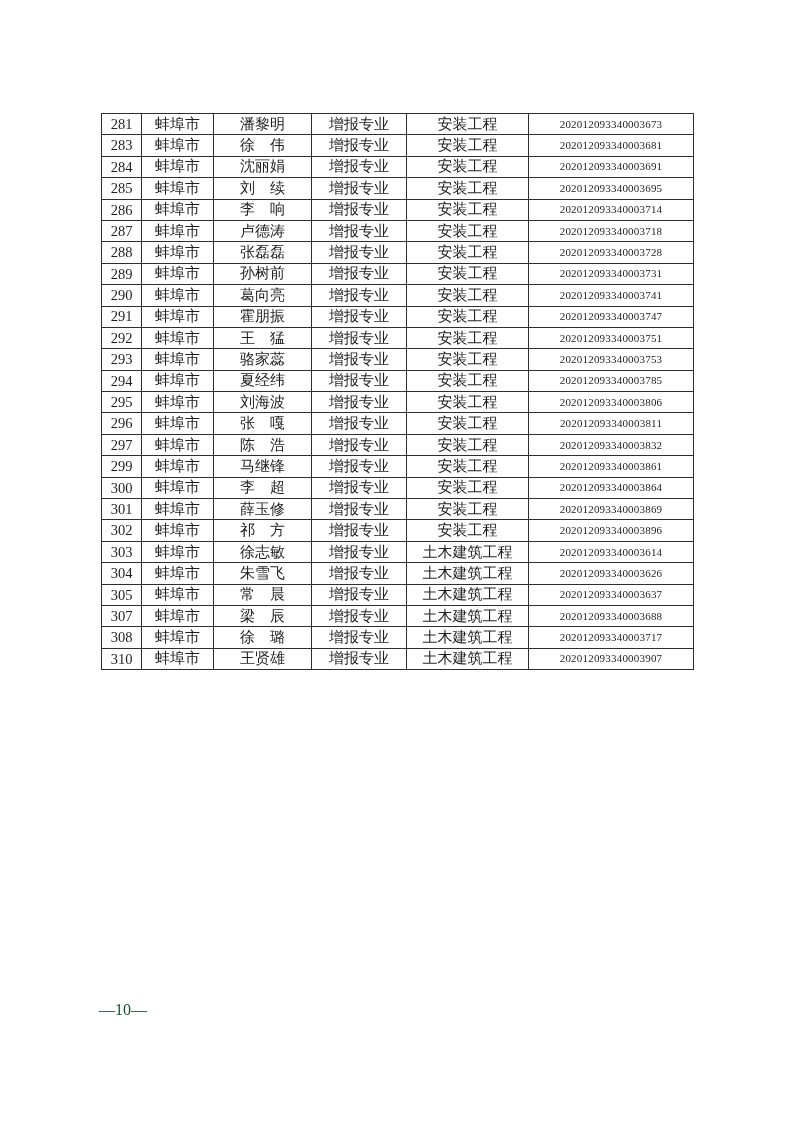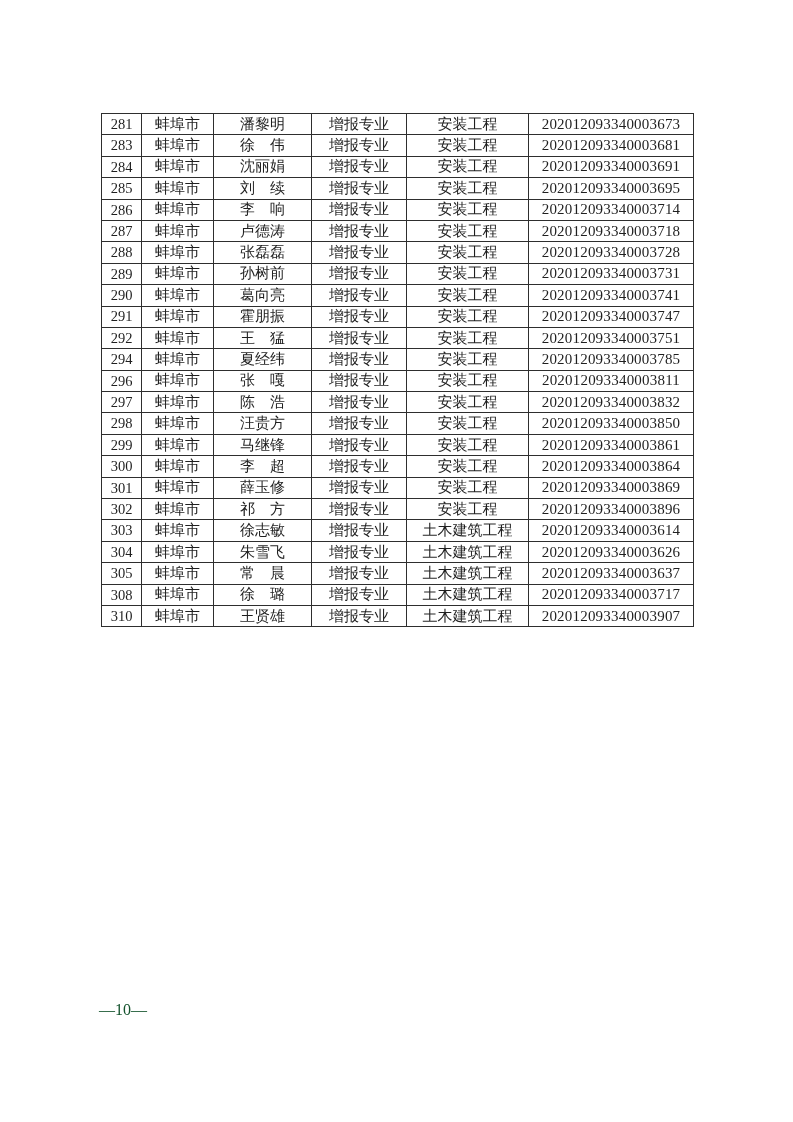--- a/index.html
+++ b/index.html
@@ -38,21 +38,21 @@
   }
   table.roster {
     border: 1.5px solid #222222;
   }
   col.c-seq       { width: 40px; }
   col.c-city      { width: 72px; }
   col.c-name      { width: 98px; }
   col.c-category  { width: 95px; }
   col.c-specialty { width: 122px; }
   col.c-certno    { width: 165px; }
-  td.cell-certno  { font-size: 15px; letter-spacing: 0.2px; font-family: Liberation Serif, serif; }
+  td.cell-certno  { font-size: 11px; letter-spacing: 0.2px; font-family: Liberation Serif, serif; }
   td.cell-seq     { font-size: 14.5px; }
   .page-number {
     position: absolute;
     left: 99px;
     top: 1001px;
     font-size: 16px;
     color: #14532d;
     font-family: "Liberation Serif", "DejaVu Serif", serif;
   }
 </style>
@@ -153,52 +153,60 @@
         </tr>
         <tr>
           <td class="cell-seq">292</td>
           <td class="cell-city">蚌埠市</td>
           <td class="cell-name">王　猛</td>
           <td class="cell-category">增报专业</td>
           <td class="cell-specialty">安装工程</td>
           <td class="cell-certno">202012093340003751</td>
         </tr>
         <tr>
+          <td class="cell-seq">293</td>
+          <td class="cell-city">蚌埠市</td>
+          <td class="cell-name">骆家蕊</td>
+          <td class="cell-category">增报专业</td>
+          <td class="cell-specialty">安装工程</td>
+          <td class="cell-certno">202012093340003753</td>
+        </tr>
+        <tr>
           <td class="cell-seq">294</td>
           <td class="cell-city">蚌埠市</td>
           <td class="cell-name">夏经纬</td>
           <td class="cell-category">增报专业</td>
           <td class="cell-specialty">安装工程</td>
           <td class="cell-certno">202012093340003785</td>
         </tr>
         <tr>
+          <td class="cell-seq">295</td>
+          <td class="cell-city">蚌埠市</td>
+          <td class="cell-name">刘海波</td>
+          <td class="cell-category">增报专业</td>
+          <td class="cell-specialty">安装工程</td>
+          <td class="cell-certno">202012093340003806</td>
+        </tr>
+        <tr>
           <td class="cell-seq">296</td>
           <td class="cell-city">蚌埠市</td>
           <td class="cell-name">张　嘎</td>
           <td class="cell-category">增报专业</td>
           <td class="cell-specialty">安装工程</td>
           <td class="cell-certno">202012093340003811</td>
         </tr>
         <tr>
           <td class="cell-seq">297</td>
           <td class="cell-city">蚌埠市</td>
           <td class="cell-name">陈　浩</td>
           <td class="cell-category">增报专业</td>
           <td class="cell-specialty">安装工程</td>
           <td class="cell-certno">202012093340003832</td>
         </tr>
         <tr>
-          <td class="cell-seq">298</td>
-          <td class="cell-city">蚌埠市</td>
-          <td class="cell-name">汪贵方</td>
-          <td class="cell-category">增报专业</td>
-          <td class="cell-specialty">安装工程</td>
-          <td class="cell-certno">202012093340003850</td>
-        </tr>
-        <tr>
           <td class="cell-seq">299</td>
           <td class="cell-city">蚌埠市</td>
           <td class="cell-name">马继锋</td>
           <td class="cell-category">增报专业</td>
           <td class="cell-specialty">安装工程</td>
           <td class="cell-certno">202012093340003861</td>
         </tr>
         <tr>
           <td class="cell-seq">300</td>
           <td class="cell-city">蚌埠市</td>
@@ -239,20 +247,28 @@
           <td class="cell-specialty">土木建筑工程</td>
           <td class="cell-certno">202012093340003626</td>
         </tr>
         <tr>
           <td class="cell-seq">305</td>
           <td class="cell-city">蚌埠市</td>
           <td class="cell-name">常　晨</td>
           <td class="cell-category">增报专业</td>
           <td class="cell-specialty">土木建筑工程</td>
           <td class="cell-certno">202012093340003637</td>
+        </tr>
+        <tr>
+          <td class="cell-seq">307</td>
+          <td class="cell-city">蚌埠市</td>
+          <td class="cell-name">梁　辰</td>
+          <td class="cell-category">增报专业</td>
+          <td class="cell-specialty">土木建筑工程</td>
+          <td class="cell-certno">202012093340003688</td>
         </tr>
         <tr>
           <td class="cell-seq">308</td>
           <td class="cell-city">蚌埠市</td>
           <td class="cell-name">徐　璐</td>
           <td class="cell-category">增报专业</td>
           <td class="cell-specialty">土木建筑工程</td>
           <td class="cell-certno">202012093340003717</td>
         </tr>
         <tr>

